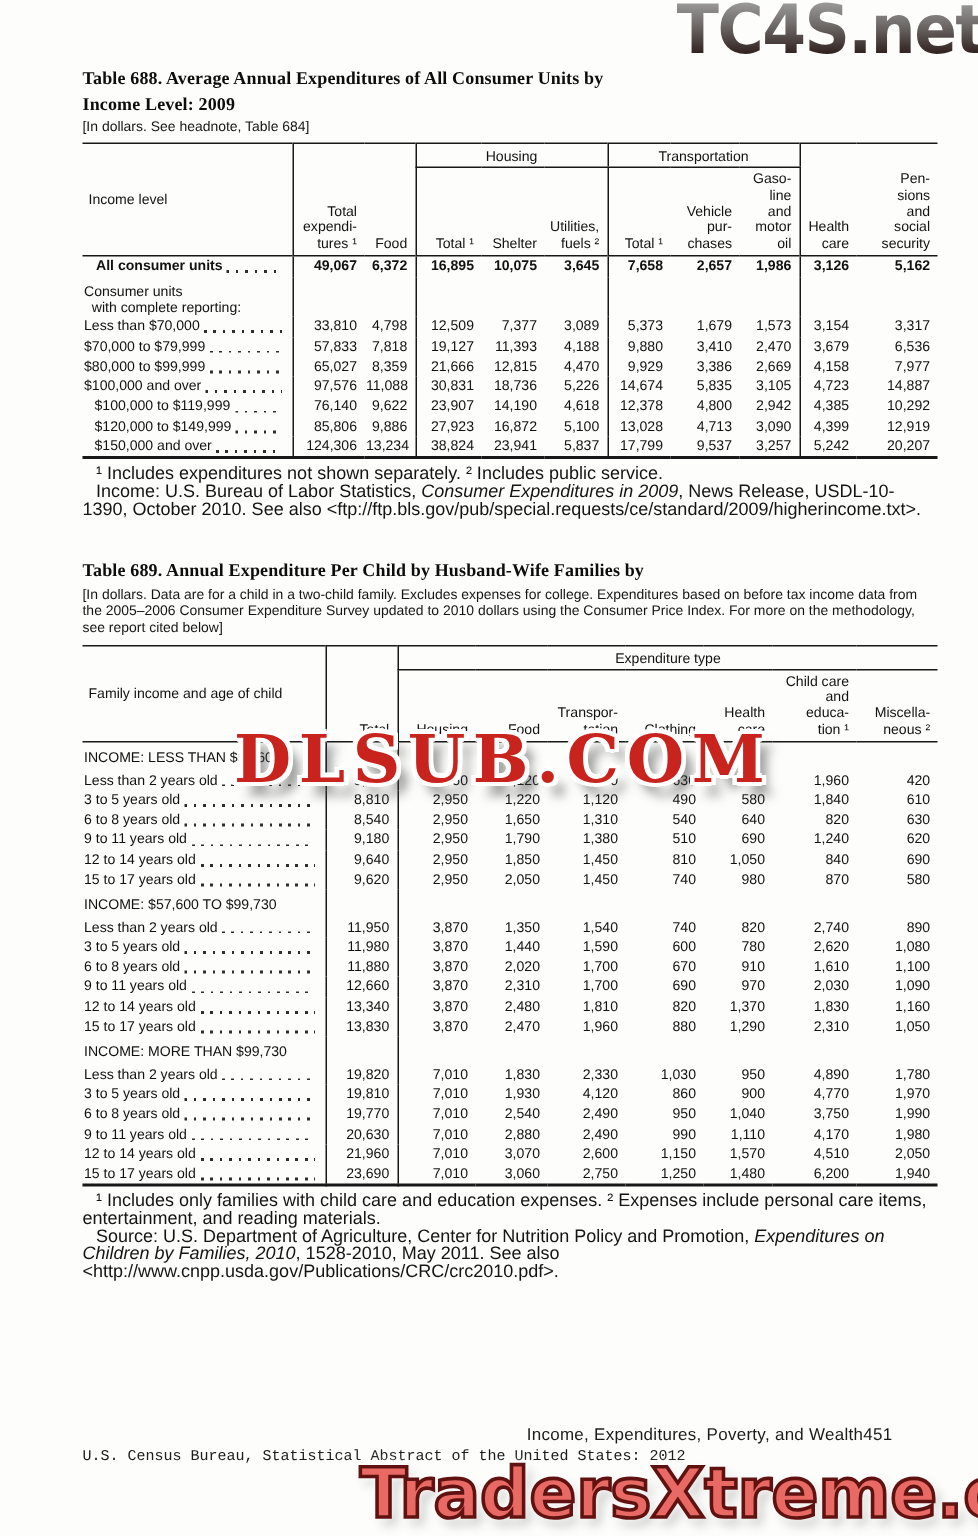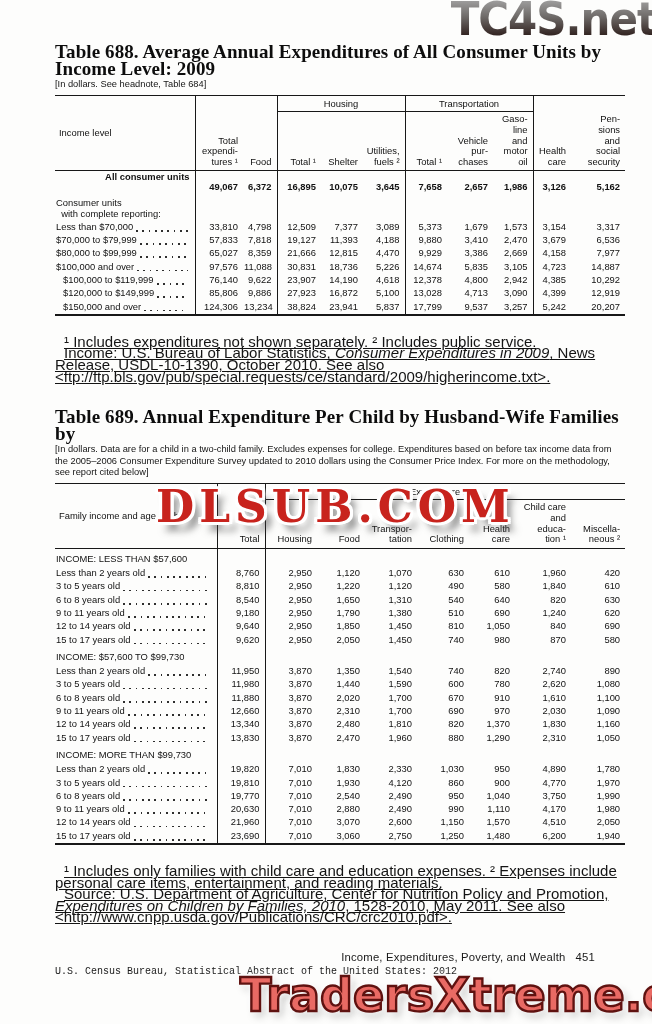--- a/index.html
+++ b/index.html
@@ -6,21 +6,21 @@
   .page{
     position:relative; width:652px; height:1024px; margin:0 auto;
     background:#fdfdfc; overflow:hidden;
     font-family:"Liberation Sans",sans-serif; color:#141414;
   }
   .content{position:absolute; left:55px; top:44px; width:570px;}
 
   
   h1.tbl-title{
     margin:0; font-family:"Liberation Serif",serif; font-weight:bold;
-    font-size:19px; line-height:16.5px; color:#0d0d0d; letter-spacing:.1px;
+    font-size:12px; line-height:16.5px; color:#0d0d0d; letter-spacing:.1px;
   }
   h1.tbl-title span{display:block;}
   p.bracket{margin:2px 0 5px 0; font-size:9.3px; line-height:11.4px;}
 
   
   table.stat{
     border-collapse:collapse; table-layout:fixed; width:570px;
     font-size:9.4px; color:#111;
     border-top:1px solid #181818; border-bottom:2px solid #181818;
   }
@@ -38,39 +38,39 @@
   td.num{text-align:right;}
   .bl{border-left:1px solid #181818;}
   td.lab{padding:0 2px 1px 1px;}
   .cf{display:flex; align-items:flex-end;}
   .lbl{white-space:pre-line;}
   .dots{
     flex:1 1 8px; height:1.7px; margin:0 2px 1.5px 3px; align-self:flex-end;
     background:repeating-linear-gradient(90deg,#2e2e2e 0 1.7px,transparent 1.7px 6.3px);
   }
   tr.bold td{font-weight:bold;}
-  tr.bold td.lab .cf{padding-left:8px;flex-direction:column;}
+  tr.bold td.lab .cf{padding-left:8px;}
   tr.indent td.lab .cf{padding-left:7px;}
   tr.subhead td{line-height:11.3px; padding-top:3px; padding-bottom:1px;margin-left:20px;}
   tr.section td{padding-top:4px; padding-bottom:2px;}
   tr.section td.lab .cf{display:block; text-align:left; padding-left:0;}
 
   
-  .fnotes{margin-top:20px; font-size:15px; line-height:11.6px;text-decoration:underline;}
+  .fnotes{margin-top:4px; font-size:12px; line-height:11.6px;}
   .fnotes p{margin:0; text-indent:9px;}
   .fnotes i{font-style:italic;}
 
   .gap-689{margin-top:27px;}
 
   
   .footer-right{
     position:absolute; right:57px; top:951px; font-size:11.3px; color:#1a1a1a;
     letter-spacing:.2px;
   }
-  .footer-right .pgnum{margin-left:10px;}
+  .footer-right .pgnum{}
   .footer-left{position:absolute; left:55px; top:966px; font-size:10px; color:#1a1a1a;font-family:Liberation Mono, monospace;}
 
   
   .wm{position:absolute; white-space:nowrap; pointer-events:none;}
   .wm-top{
     top:-7px; right:-4px; font-size:42px; font-weight:bold; letter-spacing:-1px;
     font-family:"DejaVu Sans",sans-serif; transform:scaleY(1.08); transform-origin:top right;
     background:linear-gradient(180deg,#a8a8a8 8%,#6e6a68 45%,#241310 88%);
     -webkit-background-clip:text; background-clip:text;
     color:#3b2b28; -webkit-text-fill-color:transparent;

